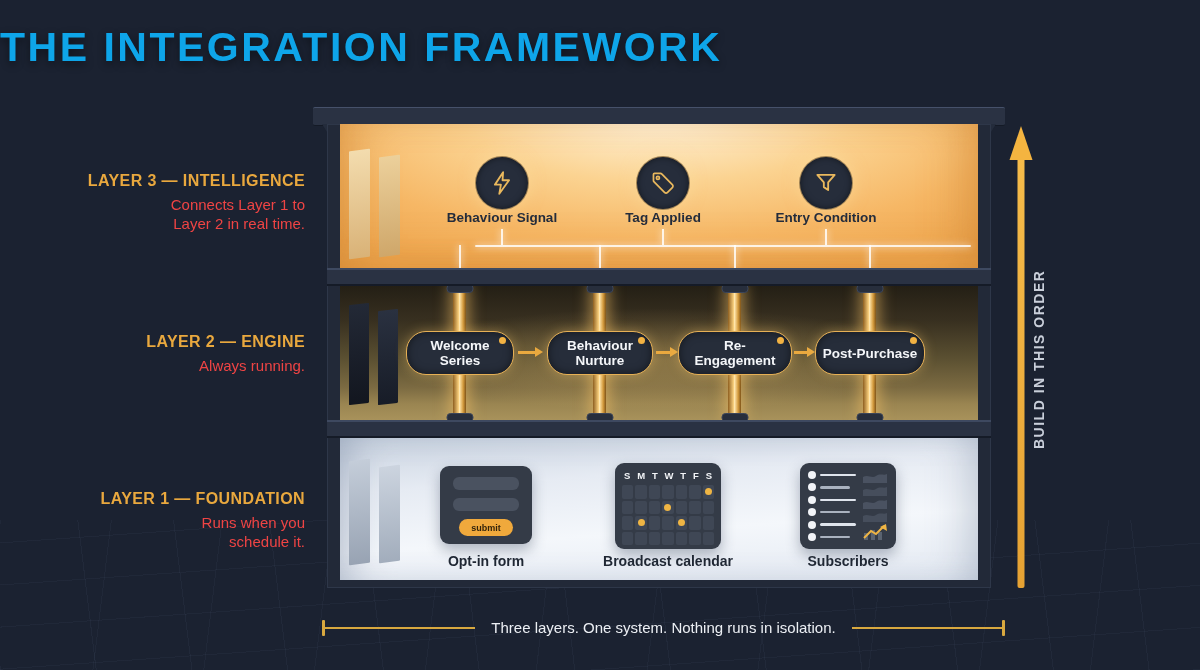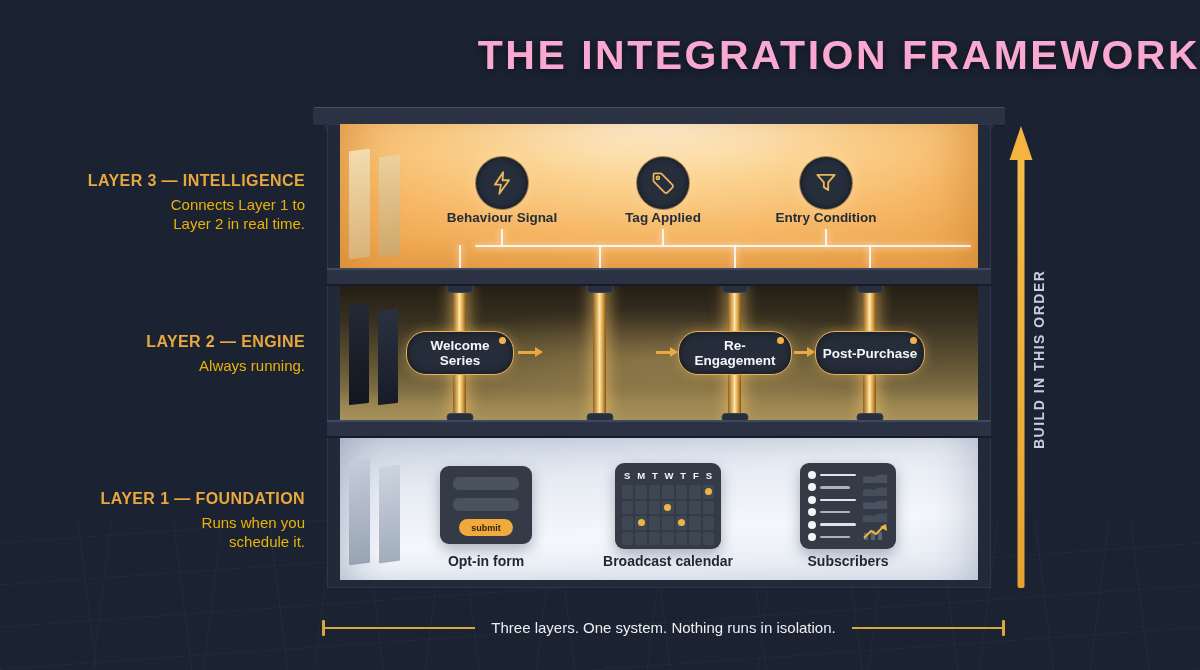--- a/index.html
+++ b/index.html
@@ -10,28 +10,28 @@
     -webkit-font-smoothing:antialiased;
   }
   .bg-grid{
     position:absolute;left:0;right:0;bottom:0;height:150px;pointer-events:none;
     background:
       repeating-linear-gradient(83deg, rgba(130,150,190,.06) 0 1px, transparent 1px 95px),
       repeating-linear-gradient(97deg, rgba(130,150,190,.05) 0 1px, transparent 1px 110px),
       repeating-linear-gradient(-4deg, rgba(130,150,190,.05) 0 1px, transparent 1px 42px);
   }
   .title{
-    position:absolute;top:32px;left:0;width:100%;text-align:right;
-    color:#f9a8d4;font-size:41px;font-weight:800;letter-spacing:2.5px;
+    position:absolute;top:24px;left:0;width:100%;text-align:left;
+    color:#0ea5e9;font-size:41px;font-weight:800;letter-spacing:2.5px;
     text-shadow:0 3px 8px rgba(0,0,0,.45);
   }
   
   .side-block{position:absolute;left:15px;width:290px;text-align:right;}
   .side-title{color:#e9a83e;font-size:16px;font-weight:700;letter-spacing:.4px;margin-bottom:5px;}
-  .side-desc{color:#eab308;font-size:15px;line-height:19px;max-width:165px;margin-left:auto;}
+  .side-desc{color:#ef4444;font-size:15px;line-height:19px;max-width:165px;margin-left:auto;}
   #side-l3{top:172px;} #side-l2{top:333px;} #side-l1{top:490px;}
 
   
   .building{position:absolute;left:313px;top:107px;width:692px;height:481px;}
   .roof{position:absolute;left:0;top:0;width:692px;height:17px;background:#2a3243;
         border-top:1px solid #46516a;border-bottom:1px solid #141a26;border-radius:2px;}
   .roof-tab{position:absolute;top:17px;width:15px;height:13px;background:#242c3c;}
   .roof-tab.left{left:9px;clip-path:polygon(0 0,100% 0,100% 100%,55% 100%);}
   .roof-tab.right{right:9px;clip-path:polygon(0 0,100% 0,45% 100%,0 100%);}
   .frame{position:absolute;left:14px;top:17px;width:664px;height:464px;background:#222938;
@@ -217,20 +217,24 @@
       <div class="pillar" style="left:523px">
         <span class="pillar-cap top"></span>
         <span class="pillar-cap bot"></span>
       </div>
 
       <div class="fbox" style="left:66px;width:108px">
         <span>Welcome Series</span>
         <span class="dot"></span>
       </div>
       <div class="flow-arrow" style="left:178px;width:18px"></div>
+      <div class="fbox" style="left:207px;width:106px">
+        <span>Behaviour Nurture</span>
+        <span class="dot"></span>
+      </div>
       <div class="flow-arrow" style="left:316px;width:15px"></div>
       <div class="fbox" style="left:338px;width:114px">
         <span>Re-Engagement</span>
         <span class="dot"></span>
       </div>
       <div class="flow-arrow" style="left:454px;width:14px"></div>
       <div class="fbox" style="left:475px;width:110px">
         <span>Post-Purchase</span>
         <span class="dot"></span>
       </div>

